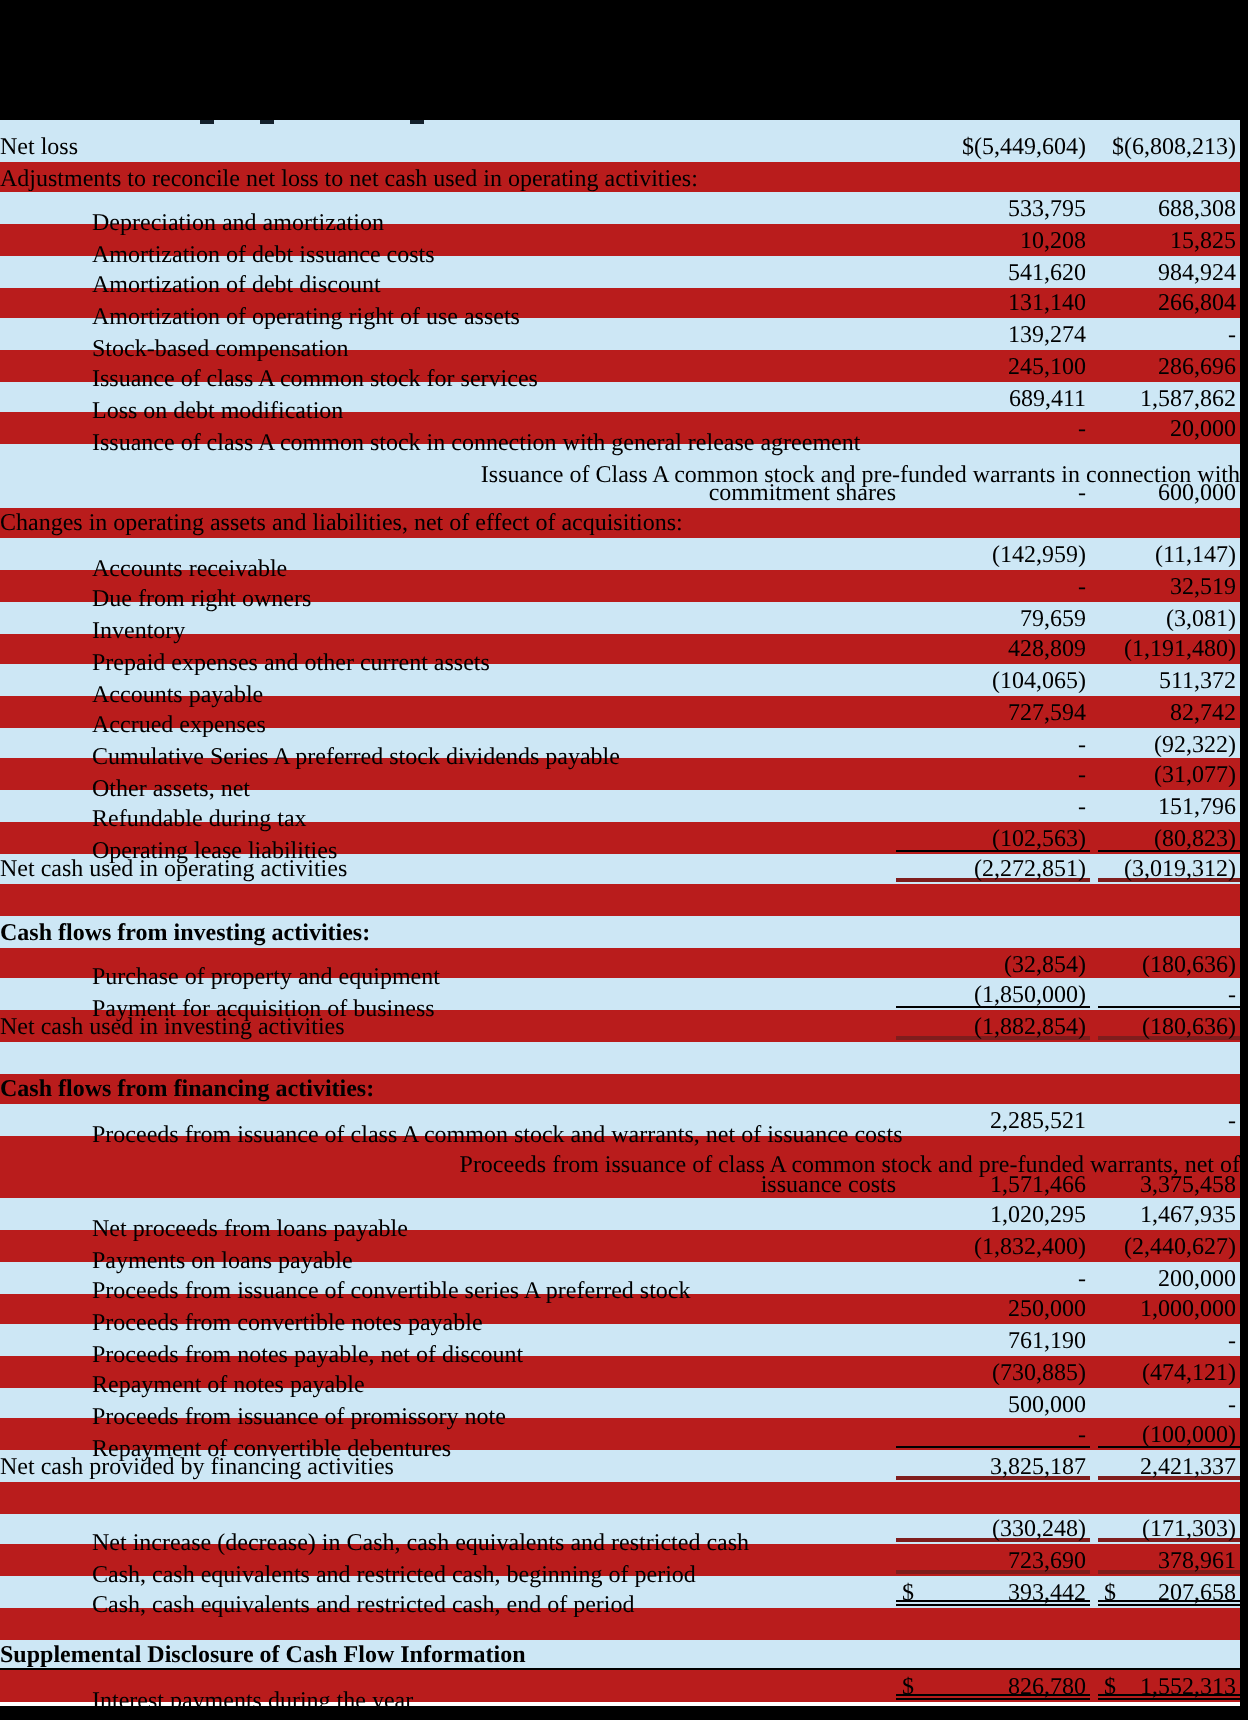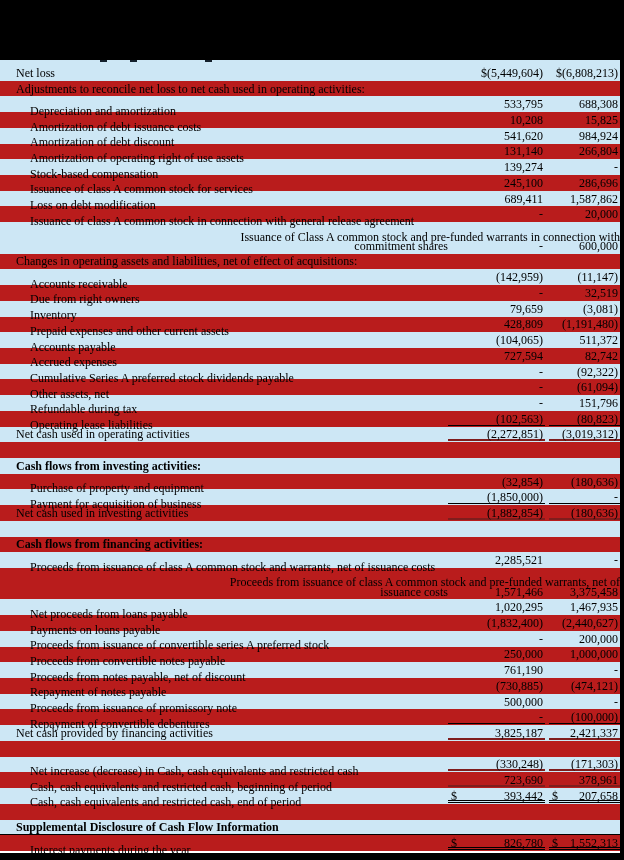--- a/index.html
+++ b/index.html
@@ -14,22 +14,22 @@
   .row{display:flex;align-items:center;height:var(--rh);box-sizing:border-box;}
   .row.bg-b{background:var(--row-blue,#cde7f5);}
   .row.bg-w{background:#b91c1c;}
   .row.twoline{height:calc(var(--rh)*2);flex-direction:column;align-items:flex-end;}
   .row.twoline .line{display:flex;align-items:center;height:var(--rh);}
   .row.clipped{height:5px;position:relative;}
   .row.clipped .frag{position:absolute;top:0;height:2px;width:7px;background:#13202b;}
   .row.fw-rule{border-bottom:1.5px solid #000;}
   .row.bold .lbl{font-weight:bold;}
   .lbl{flex:1 1 0;min-width:0;white-space:nowrap;overflow:visible;line-height:14px;}
-  .ind0{padding-left:16px;}
-  .ind1{padding-left:30px;margin-top:13px;}
+  .ind0{padding-left:0;}
+  .ind1{padding-left:46px;margin-top:13px;}
   .ind2{padding-left:57px;}
   .val{flex:none;height:14px;line-height:14px;text-align:right;box-sizing:border-box;
        padding-right:2px;white-space:nowrap;}
   .val.c1{width:97px;}
   .val.c2{width:71px;margin-left:4px;}
   .val.dollar{display:flex;justify-content:space-between;padding-left:3px;text-align:right;}
   .u-s{border-bottom:1px solid #000;}
   .u-h{border-bottom:2px solid #7f1d1d;}
   .u-d{border-bottom:3px double #000;}
 </style>
@@ -135,21 +135,21 @@
         <div class="val c2">82,742</div>
       </div>
       <div class="row bg-b">
         <div class="lbl ind1">Cumulative Series A preferred stock dividends payable</div>
         <div class="val c1">-</div>
         <div class="val c2">(92,322)</div>
       </div>
       <div class="row bg-w">
         <div class="lbl ind1">Other assets, net</div>
         <div class="val c1">-</div>
-        <div class="val c2">(61,094)</div>
+        <div class="val c2">(31,077)</div>
       </div>
       <div class="row bg-b">
         <div class="lbl ind1">Refundable during tax</div>
         <div class="val c1">-</div>
         <div class="val c2">151,796</div>
       </div>
       <div class="row bg-w">
         <div class="lbl ind1">Operating lease liabilities</div>
         <div class="val c1 u-s">(102,563)</div>
         <div class="val c2 u-s">(80,823)</div>

